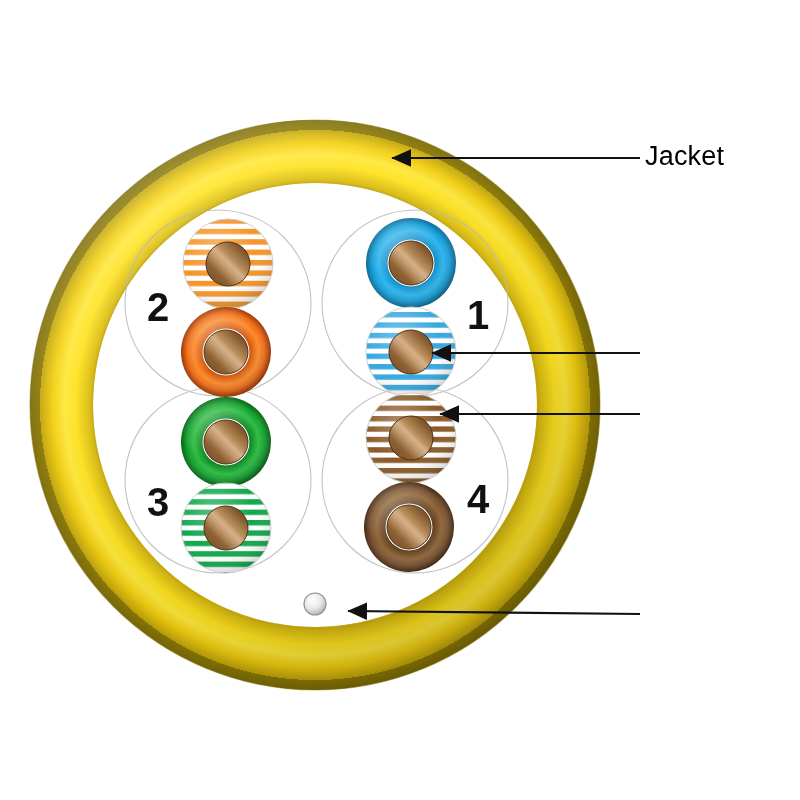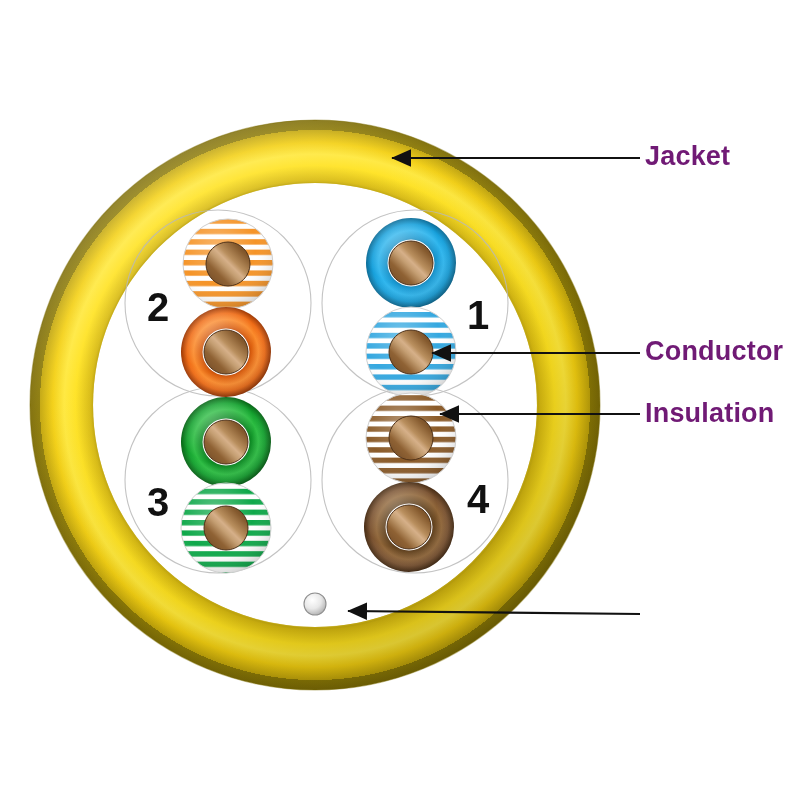--- a/index.html
+++ b/index.html
@@ -23,22 +23,22 @@
     left: 0;
     top: 0;
     width: 800px;
     height: 800px;
     display: block;
   }
   .callout-label {
     position: absolute;
     font-family: "Liberation Sans", sans-serif;
     font-size: 27px;
-    font-weight: 700;
-    color: #701a75;
+    font-weight: 400;
+    color: #000000;
     white-space: nowrap;
     letter-spacing: 0.2px;
     line-height: 1;
   }
   .pair-number {
     font-family: "Liberation Sans", sans-serif;
     font-size: 40px;
     font-weight: 700;
     fill: #111111;
   }
@@ -238,18 +238,16 @@
     <g stroke="#111111" stroke-width="2.2" fill="none">
       <line x1="640" y1="158" x2="392" y2="158" marker-end="url(#arrowHead)"></line>
       <line x1="640" y1="353" x2="432" y2="353" marker-end="url(#arrowHead)"></line>
       <line x1="640" y1="414" x2="440" y2="414" marker-end="url(#arrowHead)"></line>
       <line x1="640" y1="614" x2="348" y2="611" marker-end="url(#arrowHead)"></line>
     </g>
   </svg>
 
   <div class="callout-label" style="left:645px; top:143px;">Jacket</div>
 
-  <div class="callout-label" style="left:645px; top:338px;">Conductor</div>
-
-  <div class="callout-label" style="left:645px; top:400px;">Insulation</div>
+
 
 
 </div>
 
 </body></html>

